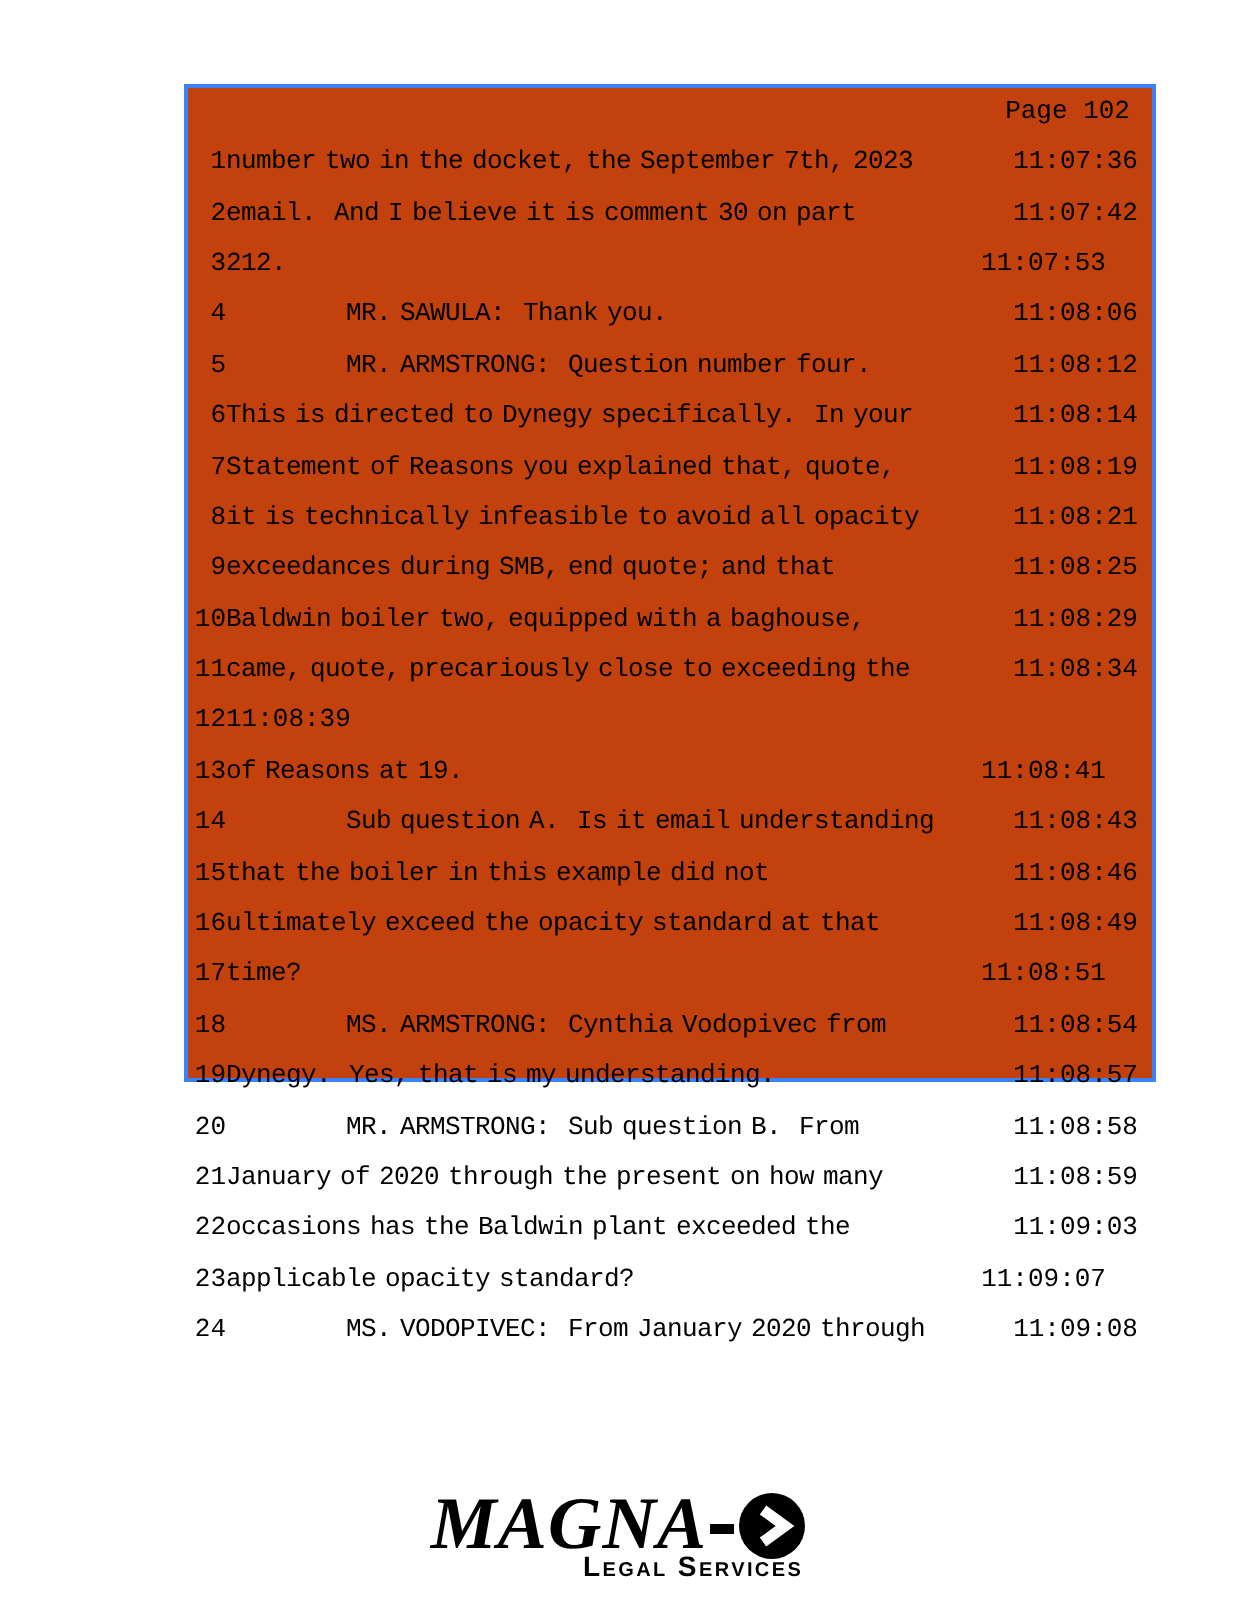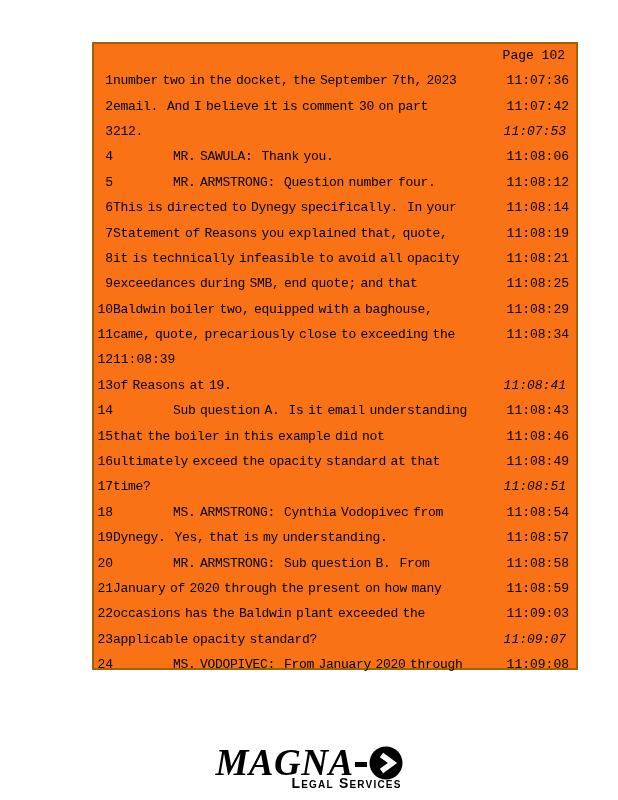--- a/index.html
+++ b/index.html
@@ -15,24 +15,24 @@
     color: #000000;
     overflow: hidden;
   }
 
   
   .transcript-box {
     position: absolute;
     left: 92px;
     top: 42px;
     width: 486px;
-    height: 628px;
-    border: 2px solid #a16207;
+    height: 499px;
+    border: 2px solid #3b82f6;
     box-sizing: border-box;
-    background: #f97316;
+    background: #c2410c;
   }
   .page-header {
     height: 20px;
     padding: 4px 11px 0 0;
     text-align: right;
     font-size: 13px;
     white-space: pre;
   }
   .lines { width: 100%; }
   .line {
@@ -53,21 +53,21 @@
     word-spacing: -3px;
     letter-spacing: -0.3px;
     overflow: hidden;
   }
   .line-text.indent { padding-left: 60px; }
   .line-time {
     flex: none;
     white-space: pre;
     padding-right: 7px;
   }
-  .line-time.shift { padding-right: 10px; font-style: italic; }
+  .line-time.shift { padding-right: 23px; }
 
   
   .footer-logo {
     position: absolute;
     top: 746px;
     left: 0;
     width: 618px;
     display: flex;
     justify-content: center;
   }

